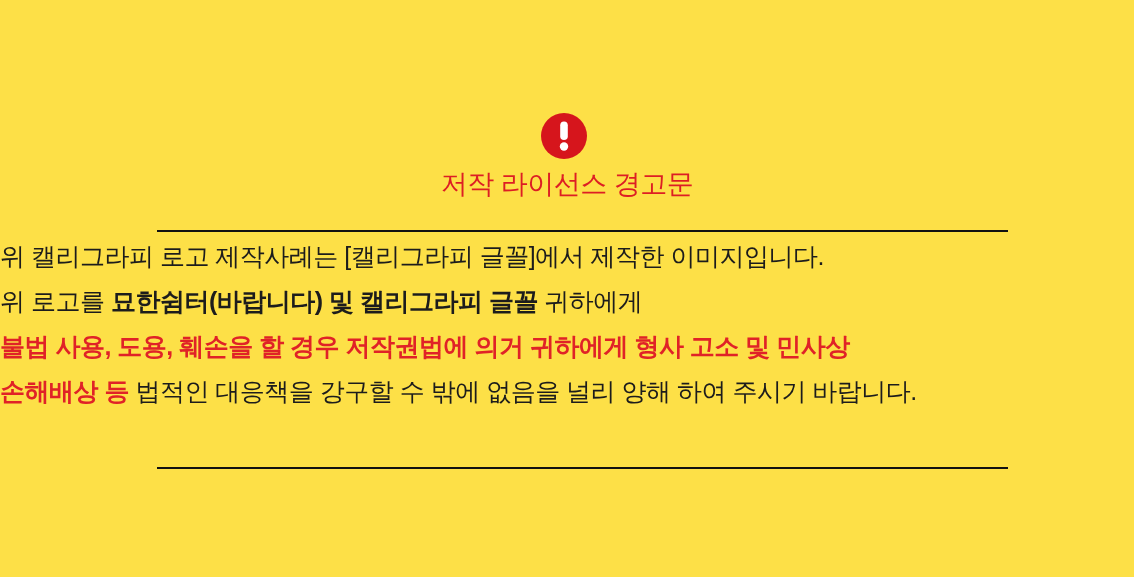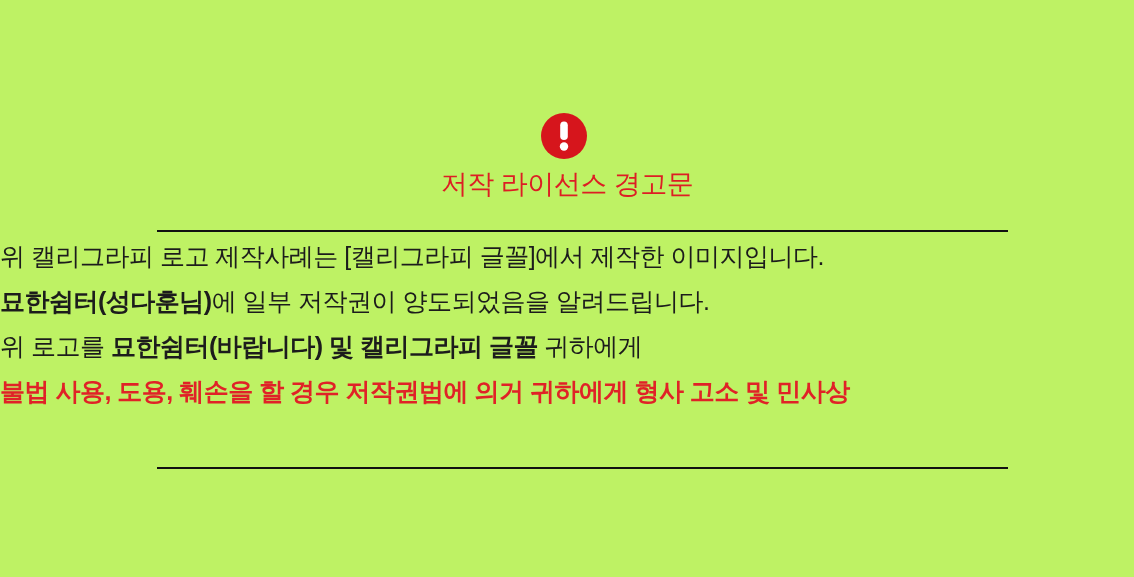--- a/index.html
+++ b/index.html
@@ -5,21 +5,21 @@
   html, body { margin: 0; padding: 0; }
   body {
     width: 1134px; height: 577px;
     background: #ffffff;
     font-family: "Liberation Sans", sans-serif;
     overflow: hidden;
   }
   .page {
     position: relative;
     width: 1134px; height: 577px;
-    background: #bef264;
+    background: #fde047;
   }
   .icon-wrap {
     position: absolute;
     left: 540px; top: 112px;
     width: 48px; height: 48px;
   }
   .icon-wrap svg { display: block; width: 48px; height: 48px; }
   .title {
     position: absolute;
     left: 0; top: 166px;
@@ -70,23 +70,23 @@
     </svg>
   </div>
 
   <h1 class="title">저작 라이선스 경고문</h1>
 
   <div class="divider top"></div>
 
   <div class="body-block">
     <p class="line"><span>위 캘리그라피 로고 제작사례는 [캘리그라피 글꼴]에서 제작한 이미지입니다.</span></p>
 
-    <p class="line"><span class="b">묘한쉼터(성다훈님)</span><span>에 일부 저작권이 양도되었음을 알려드립니다.</span></p>
 
     <p class="line"><span>위 로고를 </span><span class="b">묘한쉼터(바랍니다) 및 캘리그라피 글꼴</span><span> 귀하에게</span></p>
 
     <p class="line"><span class="red b">불법 사용, 도용, 훼손을 할 경우 저작권법에 의거 귀하에게 형사 고소 및 민사상</span></p>
 
+    <p class="line"><span class="red b">손해배상 등 </span><span>법적인 대응책을 강구할 수 밖에 없음을 널리 양해 하여 주시기 바랍니다.</span></p>
   </div>
 
   <div class="divider bottom"></div>
 
 </div>
 
 </body></html>

